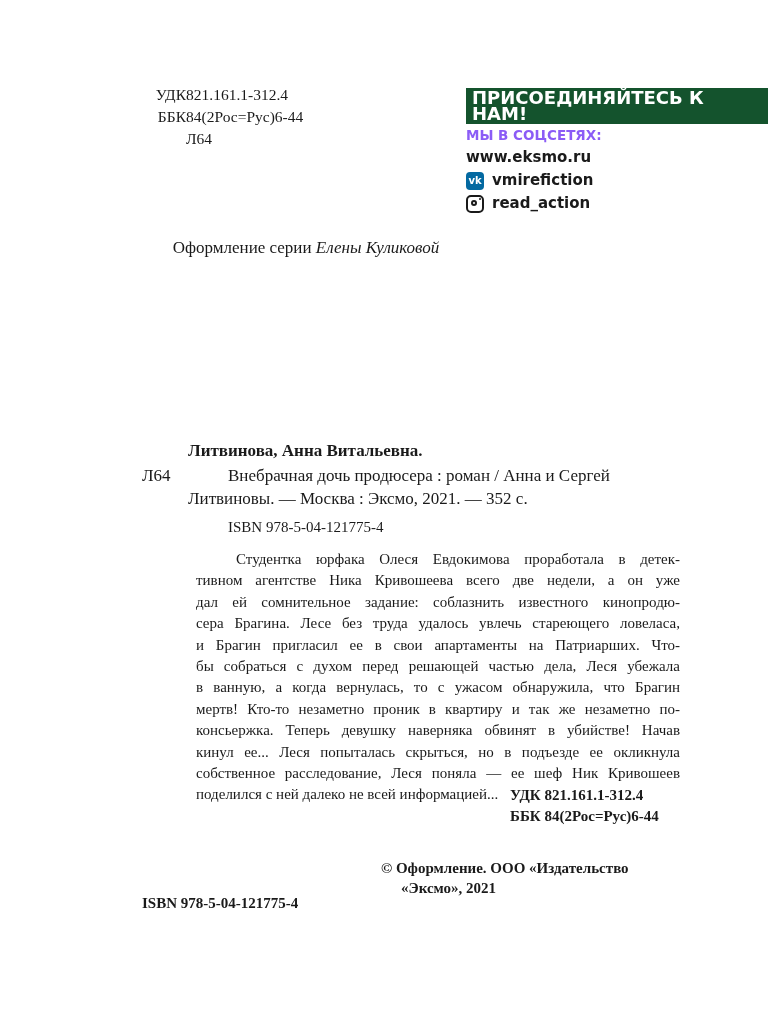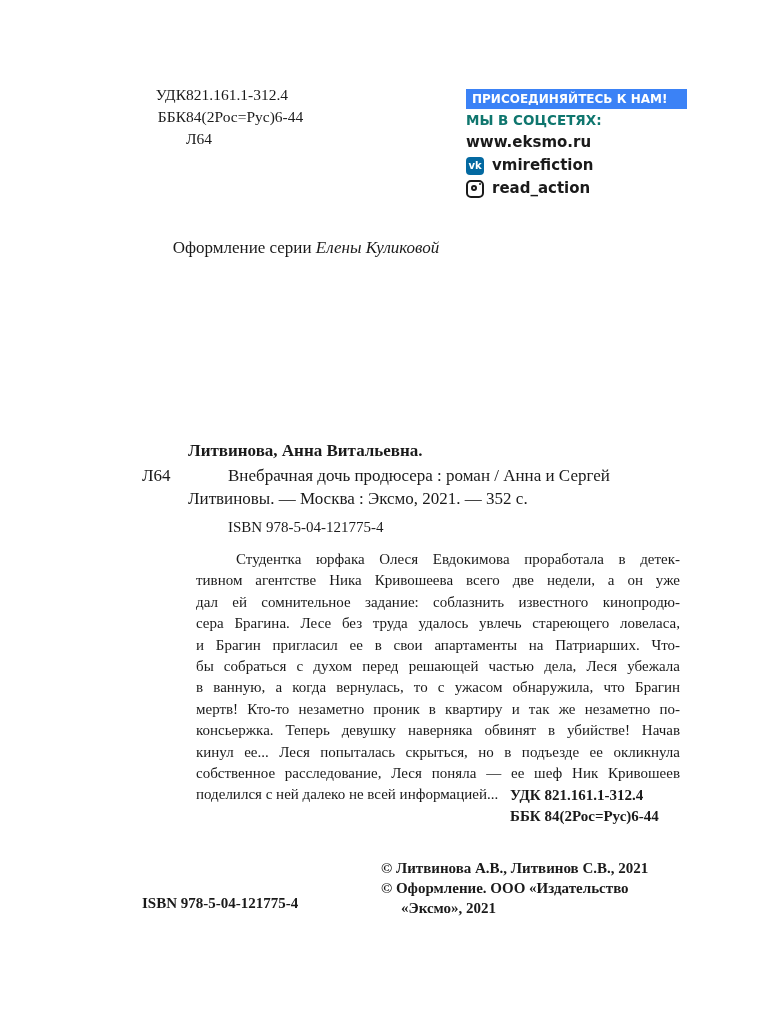--- a/index.html
+++ b/index.html
@@ -12,24 +12,24 @@
     .sans { font-family: "DejaVu Sans", "Liberation Sans", sans-serif; }
 
     
     .cls { left: 142px; top: 84px; font-size: 15.5px; line-height: 22px; }
     .cls .row { display: flex; text-align: right; }
     .cls .k { width: 44px; }
 
     
     .social { left: 466px; top: 88px; }
     .join {
-      background: #3b82f6; color: #fff; font-weight: bold; font-size: 12px;
-      padding: 2px 20px 2px 6px; display: inline-block; letter-spacing: 0px; line-height: 16px;
+      background: #14532d; color: #fff; font-weight: bold; font-size: 18px;
+      padding: 2px 6px 2px 6px; display: inline-block; letter-spacing: 0px; line-height: 16px;
     }
-    .soc-line { font-weight: bold; font-size: 13.5px; line-height: 22px; color: #0f766e; }
+    .soc-line { font-weight: bold; font-size: 13.5px; line-height: 22px; color: #8b5cf6; }
     .soc-row { display: flex; align-items: center; font-weight: bold; font-size: 15px; line-height: 23px; }
     .icon-box { width: 18px; height: 18px; margin-right: 8px; display: inline-flex; align-items: center; justify-content: center; }
     .vk { background: #0369a1; border-radius: 4px; color: #fff; font-size: 10px; font-weight: bold; font-family: "DejaVu Sans", sans-serif; }
     .ig { border: 2px solid #1a1a1a; border-radius: 5px; width: 14px; height: 14px; position: relative; }
     .ig::before { content: ""; position: absolute; left: 3px; top: 3px; width: 6px; height: 6px; border: 2px solid #1a1a1a; border-radius: 50%; box-sizing: border-box; }
     .ig::after { content: ""; position: absolute; right: 1px; top: 1px; width: 2px; height: 2px; background: #1a1a1a; border-radius: 50%; }
 
     .series { left: 0; width: 612px; top: 238px; text-align: center; font-size: 17px; }
     .series i { font-style: italic; }
 
@@ -114,18 +114,17 @@
   <span class="ln">собственное расследование, Леся поняла — ее шеф Ник Кривошеев</span>
   <span class="ln last">поделился с ней далеко не всей информацией...</span>
 </div>
 
 <div class="abs udk2 serif">
   <div>УДК 821.161.1-312.4</div>
   <div>ББК 84(2Рос=Рус)6-44</div>
 </div>
 
 <div class="abs copy serif">
-  <div>© Литвинова А.В., Литвинов С.В., 2021</div>
   <div>© Оформление. ООО «Издательство</div>
   <div class="indent">«Эксмо», 2021</div>
 </div>
 
 <div class="abs isbn2 serif">ISBN 978-5-04-121775-4</div>
 
 </body></html>

